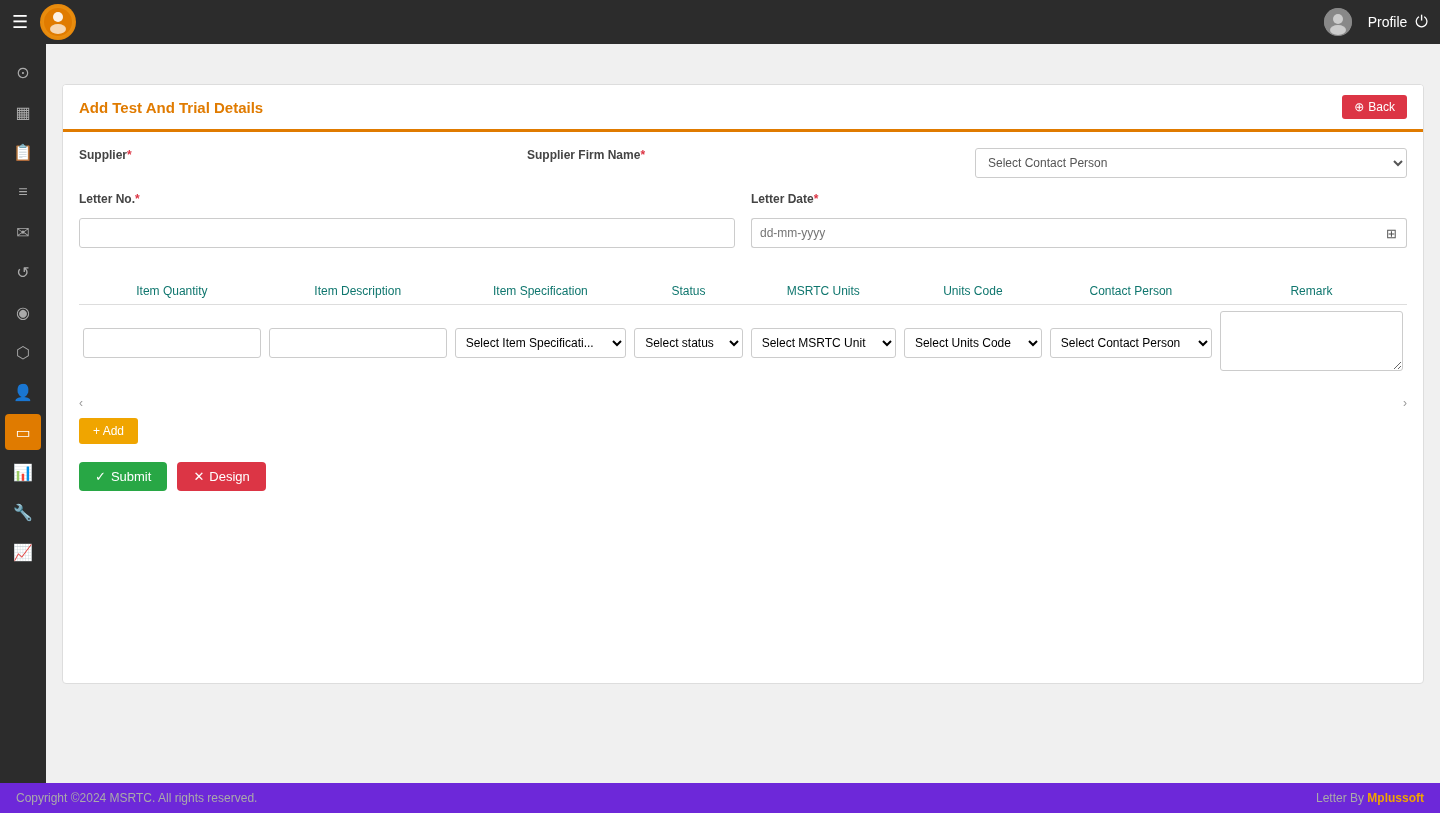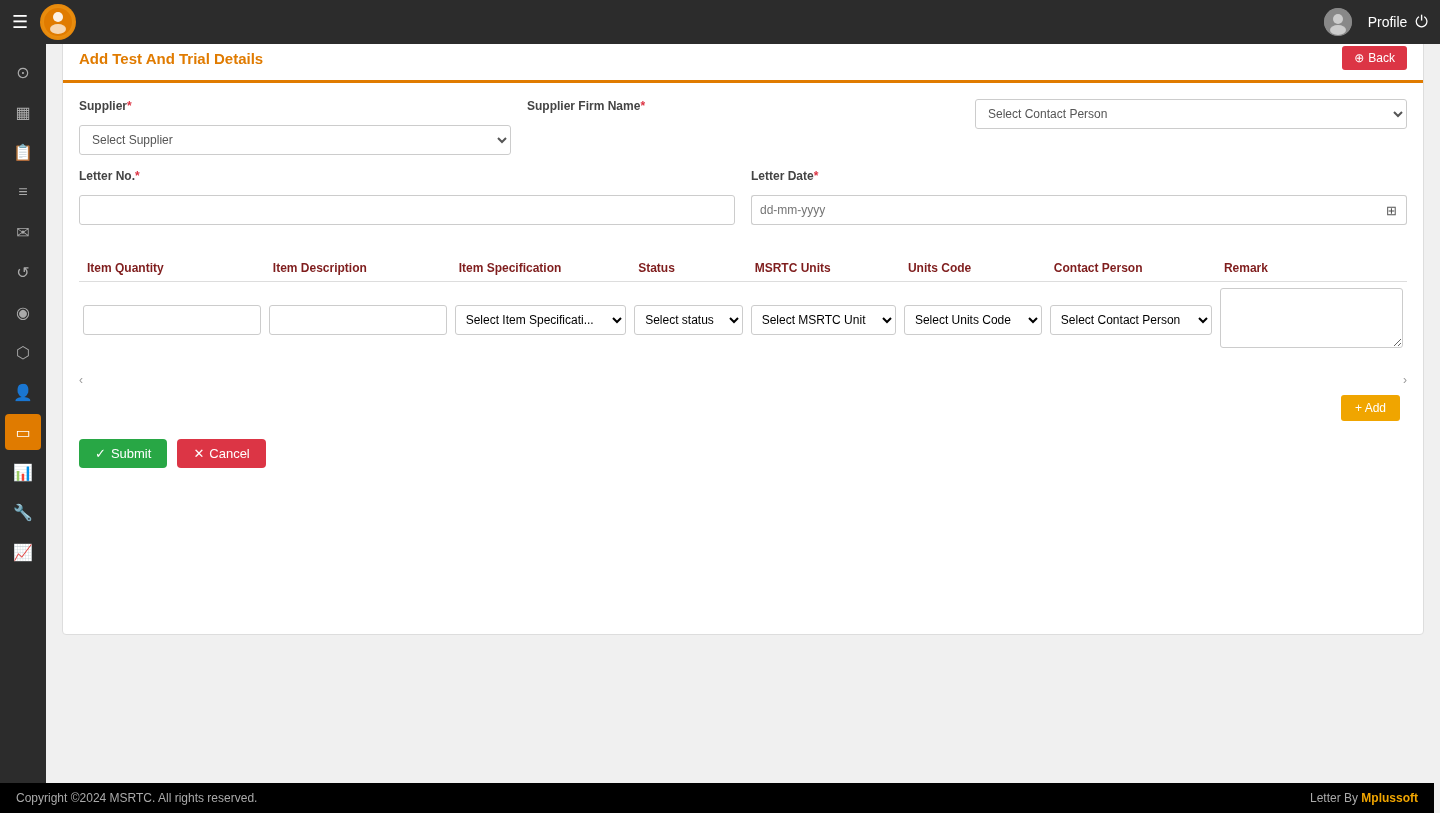--- a/index.html
+++ b/index.html
@@ -51,21 +51,21 @@
     .sidebar-item {
       width: 36px; height: 36px;
       display: flex; align-items: center; justify-content: center;
       color: #aaa; cursor: pointer; border-radius: 4px;
       font-size: 16px;
     }
     .sidebar-item.active { background: #e07b00; color: #fff; }
 
     
     .main-wrapper {
-      margin-top: 19px;
+      margin-top: 68px;
       margin-left: 46px;
       flex: 1;
       display: flex;
       flex-direction: column;
     }
     .content-area {
       flex: 1;
       padding: 16px;
       background: #f0f0f0;
     }
@@ -162,25 +162,25 @@
     .table-section {
       padding: 0 16px 12px;
       overflow-x: auto;
     }
     .data-table {
       width: 100%;
       border-collapse: collapse;
       min-width: 900px;
     }
     .data-table th {
-      text-align: left;
+      text-align: center;
       padding: 6px 8px;
       font-size: 12px;
-      font-weight: 700;
-      color: #7f1d1d;
+      font-weight: 400;
+      color: #0f766e;
       border-bottom: 1px solid #ddd;
       white-space: nowrap;
     }
     .data-table td {
       padding: 6px 4px;
       vertical-align: middle;
     }
     .data-table td input, .data-table td select, .data-table td textarea {
       width: 100%;
       border: 1px solid #ccc;
@@ -208,22 +208,21 @@
       padding: 4px 16px;
       display: flex;
       justify-content: space-between;
       color: #999;
       font-size: 12px;
     }
 
     
     .add-btn-row {
       display: flex;
-      justify-content: flex-end;
-      padding: 4px 23px 8px;
+      padding: 4px 16px 8px;
     }
     .btn-add {
       background: #f0a500;
       color: #fff;
       border: none;
       padding: 6px 14px;
       border-radius: 3px;
       cursor: pointer;
       font-size: 12px;
       display: flex; align-items: center; gap: 4px;
@@ -251,28 +250,28 @@
       border: none;
       padding: 7px 16px;
       border-radius: 4px;
       cursor: pointer;
       font-size: 13px;
       display: flex; align-items: center; gap: 5px;
     }
 
     
     .footer {
-      background: #000000;
+      background: #6d28d9;
       color: #aaa;
       font-size: 12px;
       padding: 6px 16px;
       display: flex;
       justify-content: space-between;
       position: fixed;
-      bottom: 0; left: 0; right: 6px;
+      bottom: 0; left: 0; right: 0;
       height: 30px;
       align-items: center;
     }
     .footer a { color: #f0a500; text-decoration: none; font-weight: bold; }
   </style>
 </head>
 <body>
 
 <div class="navbar">
   <div class="navbar-left">
@@ -326,23 +325,20 @@
         </button>
       </div>
 
       <div class="form-area">
 
         <div class="form-row">
           <div class="form-group third">
             <label>
               <span>Supplier</span><span class="required">*</span>
             </label>
-            <select class="form-control">
-              <option>Select Supplier</option>
-            </select>
           </div>
           <div class="form-group third">
             <label>
               <span>Supplier Firm Name</span><span class="required">*</span>
             </label>
           </div>
           <div class="form-group third">
             <select class="form-control">
               <option>Select Contact Person</option>
             </select>
@@ -432,21 +428,21 @@
         <button class="btn-add">+ Add</button>
       </div>
 
       <div class="action-buttons">
         <button class="btn-submit">
           <span>✓</span>
           <span>Submit</span>
         </button>
         <button class="btn-cancel">
           <span>✕</span>
-          <span>Cancel</span>
+          <span>Design</span>
         </button>
       </div>
 
     </div>
   </div>
 </div>
 
 <div class="footer">
   <span>Copyright ©2024 MSRTC. All rights reserved.</span>
   <span>

